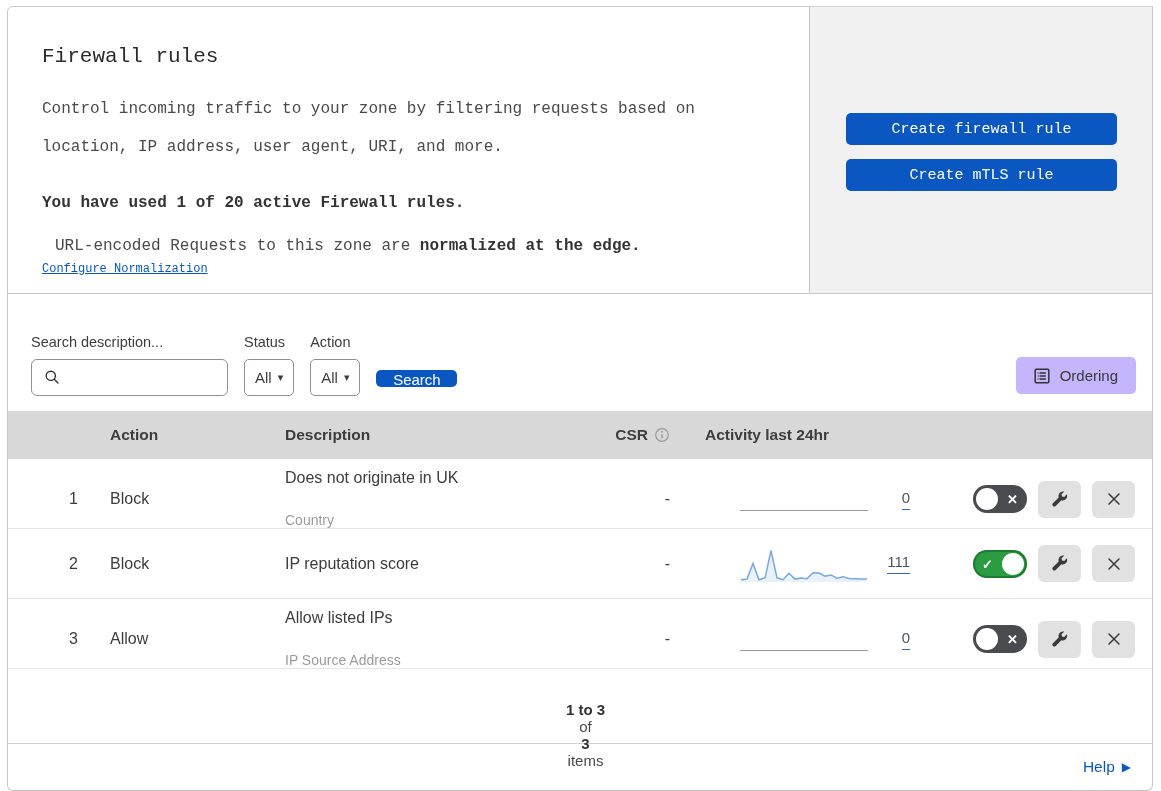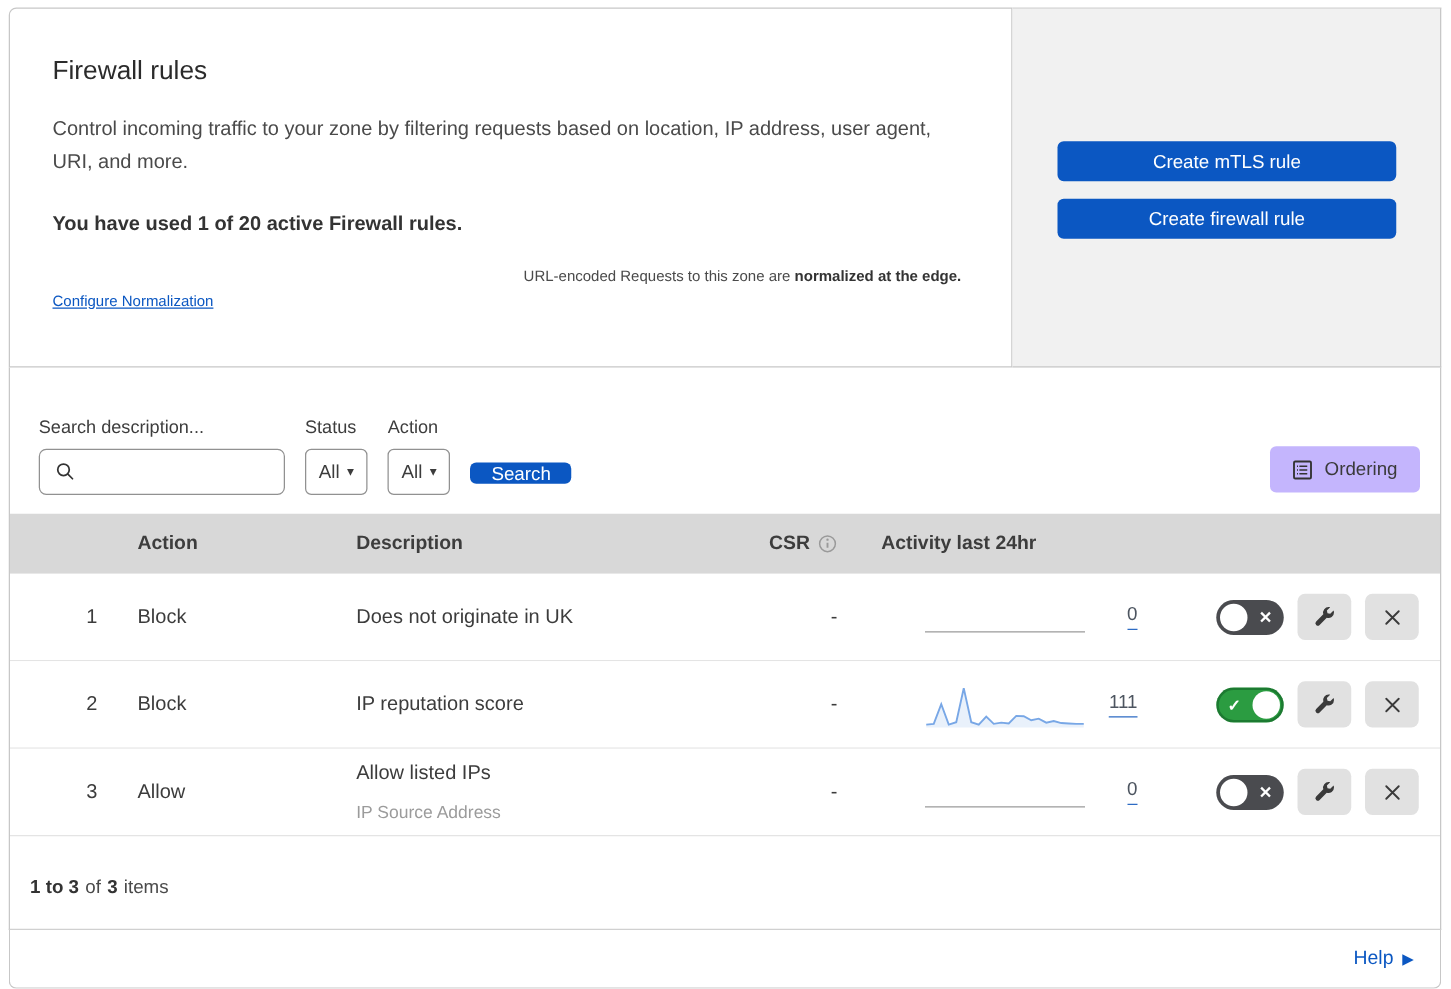--- a/index.html
+++ b/index.html
@@ -5,35 +5,35 @@
   * { box-sizing: border-box; }
   body {
     margin: 0;
     background: #fff;
     font-family: "Liberation Sans", sans-serif;
     color: #3c3c3c;
   }
   .page { width: 1146px; margin: 6px 0 0 7px; }
 
   
-  .top-row { display: flex; }
+  .top-row { display: flex; font-family: Liberation Mono, monospace; }
   .header-card {
     width: 803px; height: 288px;
     background: #fff;
     border: 1px solid #c7c7c7;
     border-radius: 6px 0 0 0;
     padding: 38px 40px 0 34px;
   }
   .header-card h1 {
     margin: 0 0 22px;
     font-size: 21px; font-weight: 500; color: #2b2b2b;
   }
-  .desc { margin: 0; font-size: 16px; line-height: 26px; color: #4a4a4a; max-width: 710px; }
+  .desc { margin: 0; font-size: 16px; line-height: 38px; color: #4a4a4a; max-width: 710px; }
   .usage { margin: 28px 0 0; font-size: 16px; font-weight: bold; color: #333; }
-  .norm { margin: 25px 0 4px; font-size: 12px; color: #4a4a4a; text-align: right; }
+  .norm { margin: 25px 13px 4px; font-size: 16px; color: #4a4a4a; }
   .norm b { color: #333; }
   .link {
     color: var(--accent, #0b57c2);
     font-size: 12px; text-decoration: underline; cursor: pointer;
   }
   .gray-panel {
     flex: 1; height: 288px;
     background: var(--panel, #f1f1f1);
     border-top: 1px solid #d6d6d6;
     border-right: 1px solid #c7c7c7;
@@ -126,22 +126,22 @@
   .toggle.off .glyph { right: 9px; }
   .toggle.on  .glyph { left: 9px; }
   .icon-btn {
     width: 43px; height: 37px;
     background: #e1e1e1; border: none; border-radius: 6px; cursor: pointer;
     display: flex; align-items: center; justify-content: center;
   }
 
   .table-footer {
     height: 74px; padding: 32px 0 0 16px;
-    display: flex; align-items: flex-start;
-    font-size: 15px; color: #4a4a4a;
+    display: flex; align-items: center;
+    font-size: 15px; color: #4a4a4a; flex-direction: column;
   }
   .table-footer span, .table-footer b { margin-right: 5px; }
   .table-footer b { color: #333; }
 
   
   .help-bar {
     height: 47px; background: #fff;
     border: 1px solid #c7c7c7; border-top: none;
     border-radius: 0 0 6px 6px;
     display: flex; align-items: center; justify-content: flex-end;
@@ -160,22 +160,22 @@
 
   <div class="top-row">
     <section class="header-card">
       <h1>Firewall rules</h1>
       <p class="desc">Control incoming traffic to your zone by filtering requests based on location, IP address, user agent, URI, and more.</p>
       <p class="usage">You have used 1 of 20 active Firewall rules.</p>
       <p class="norm"><span>URL-encoded Requests to this zone are </span><b>normalized at the edge.</b></p>
       <a class="link">Configure Normalization</a>
     </section>
     <aside class="gray-panel">
+      <button class="btn-primary">Create firewall rule</button>
       <button class="btn-primary">Create mTLS rule</button>
-      <button class="btn-primary">Create firewall rule</button>
     </aside>
   </div>
 
   <div class="main-card">
 
     <div class="filter-bar">
       <div class="filter-group">
         <label>Search description...</label>
         <div class="search-box">
           <span style="display:flex;">
@@ -231,20 +231,21 @@
       <div class="act-h">Activity last 24hr</div>
       <div></div>
     </div>
 
     <div id="rows">
   <div class="table-row table-grid">
     <div class="cell num">1</div>
     <div class="cell action">Block</div>
     <div class="cell desc">
       <div class="desc-title">Does not originate in UK</div>
+      <div class="desc-sub">Country</div>
     </div>
     <div class="cell csr">-</div>
     <div class="cell activity">
       <div class="spark flat"></div>
       <a class="count">0</a>
     </div>
     <div class="cell controls">
       <button class="toggle off">
         <span class="knob"></span>
         <span class="glyph">✕</span>

